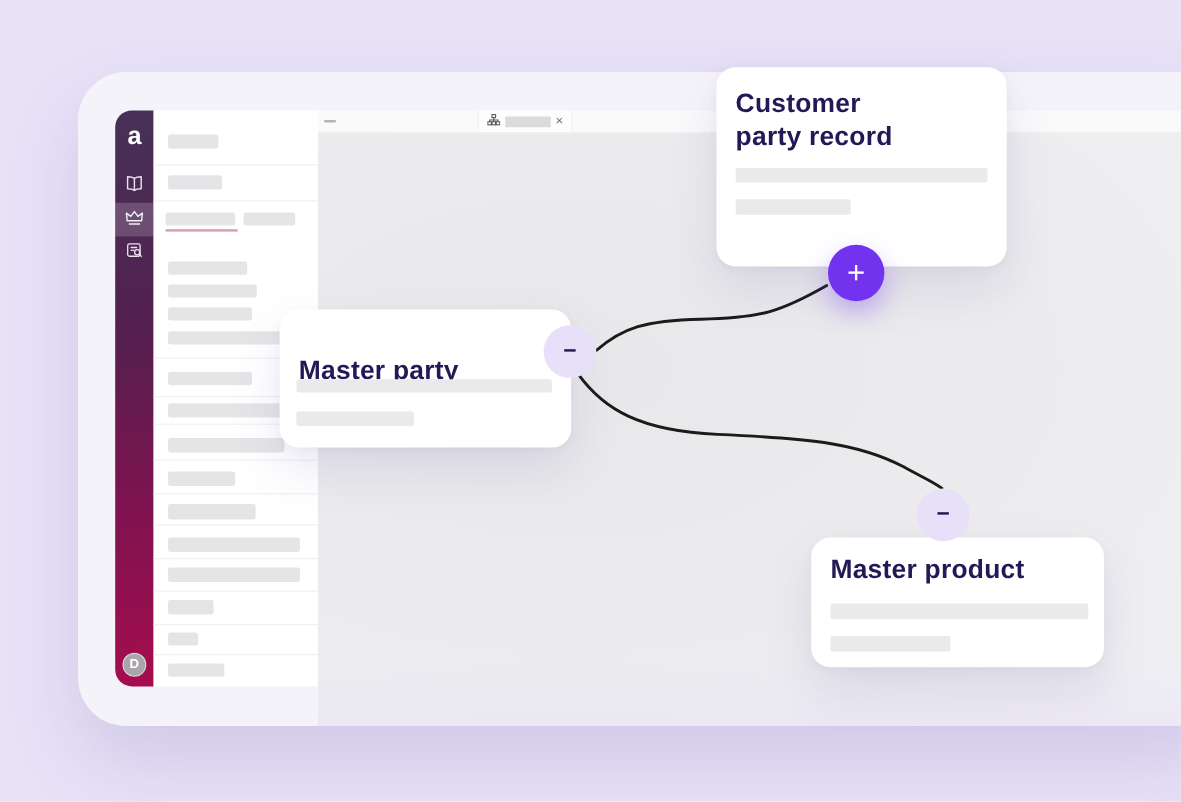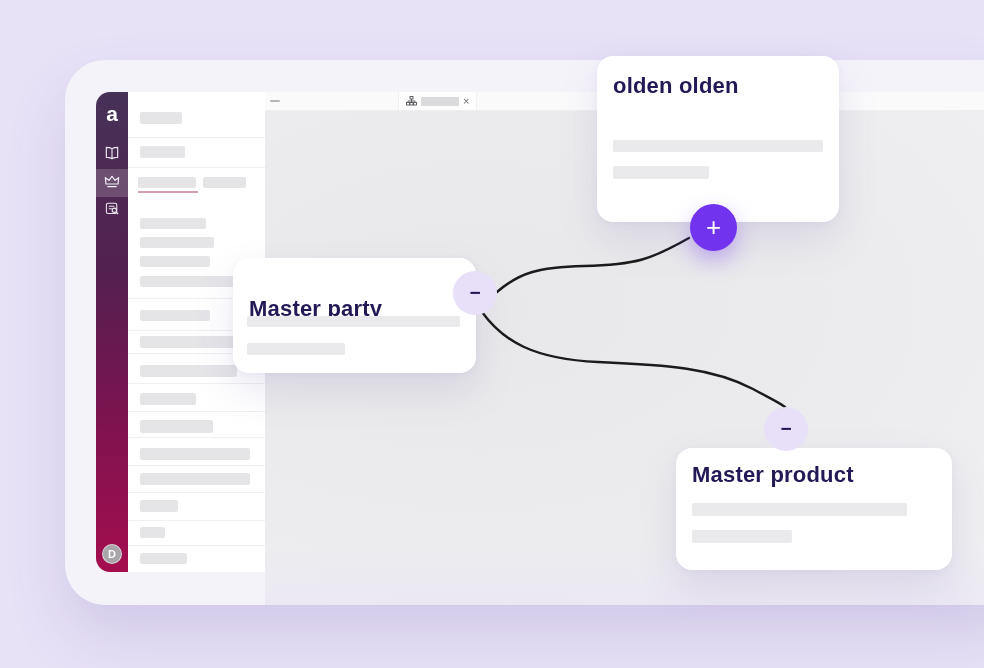--- a/index.html
+++ b/index.html
@@ -78,21 +78,21 @@
   .card .title{
     position:absolute;left:16px;font-size:22px;font-weight:700;
     color:var(--navy);letter-spacing:.2px;line-height:28px;
   }
   .title-line{display:block;}
   .card .sk-bar{background:#EAEAEC;}
   #card-customer{left:597px;top:56px;width:242px;height:166px;}
   #card-customer .title{top:16px;}
   #card-party{left:233px;top:258px;width:243px;height:115px;}
   #card-party .title{top:17px;margin-top:20px;}
-  #card-product{left:676px;top:448px;width:244px;height:122px;padding-left:32px;}
+  #card-product{left:676px;top:448px;width:244px;height:108px;}
   #card-product .title{top:13px;}
 
   
   .node-btn{
     position:absolute;border-radius:50%;border:none;z-index:6;cursor:pointer;
     display:flex;align-items:center;justify-content:center;padding:0;
     font-family:"Liberation Sans","DejaVu Sans",sans-serif;
   }
   .plus{
     left:690px;top:204px;width:47px;height:47px;
@@ -197,21 +197,22 @@
 
   </div>
 
   <svg class="curves" width="984" height="668" viewBox="0 0 984 668">
     <path d="M 497 292 C 519 273 538 267 584 266 C 636 265 652 259 689 238" fill="none" stroke="#1B1B1B" stroke-width="2.4" stroke-linecap="round"></path>
     <path d="M 482 312 C 503 341 533 359 598 362 C 668 365 713 368 753 389 C 767 397 777 401 785 407" fill="none" stroke="#1B1B1B" stroke-width="2.4" stroke-linecap="round"></path>
   </svg>
 
   <div class="card" id="card-customer">
     <div class="title">
-      <span class="title-line">olden olden</span>
+      <span class="title-line">Customer</span>
+      <span class="title-line">party record</span>
     </div>
   <div class="sk-bar" style="top: 84px; left: 16px; width: 210px; height: 12px;"></div>
       <div class="sk-bar" style="top: 110px; left: 16px; width: 96px; height: 13px;"></div>
     </div>
 
   <div class="card" id="card-party">
     <div class="title">Master party</div>
   <div class="sk-bar" style="top: 58px; left: 14px; width: 213px; height: 11px;"></div>
       <div class="sk-bar" style="top: 85px; left: 14px; width: 98px; height: 12px;"></div>
     </div>

